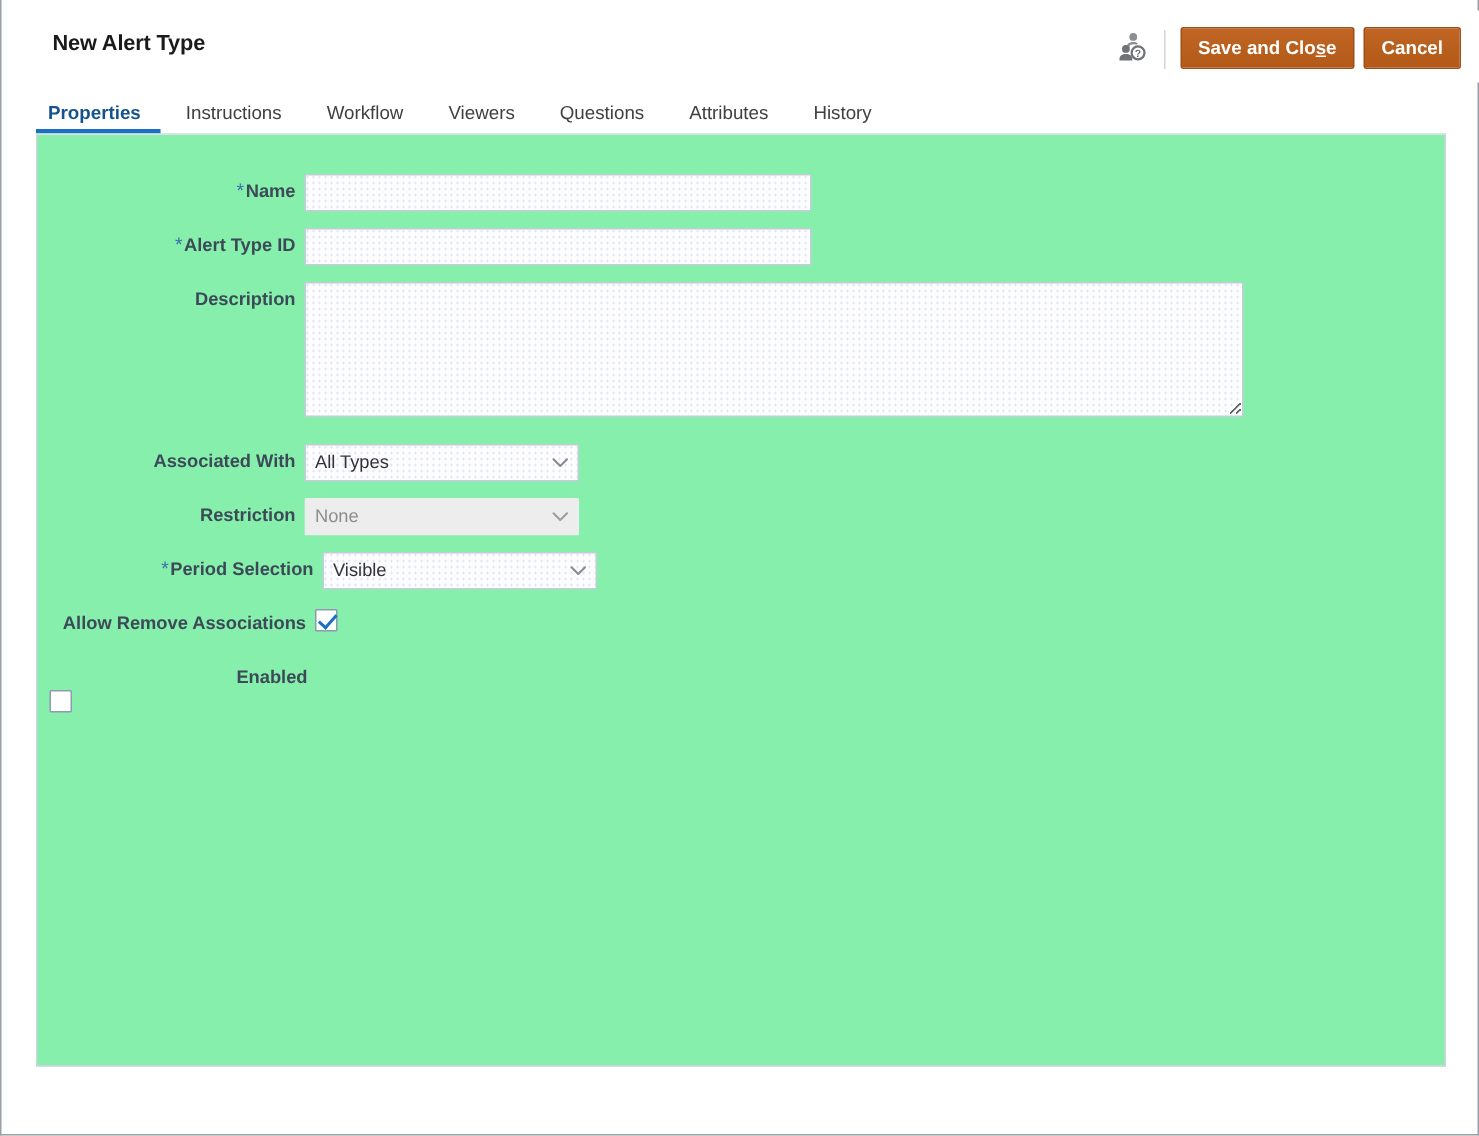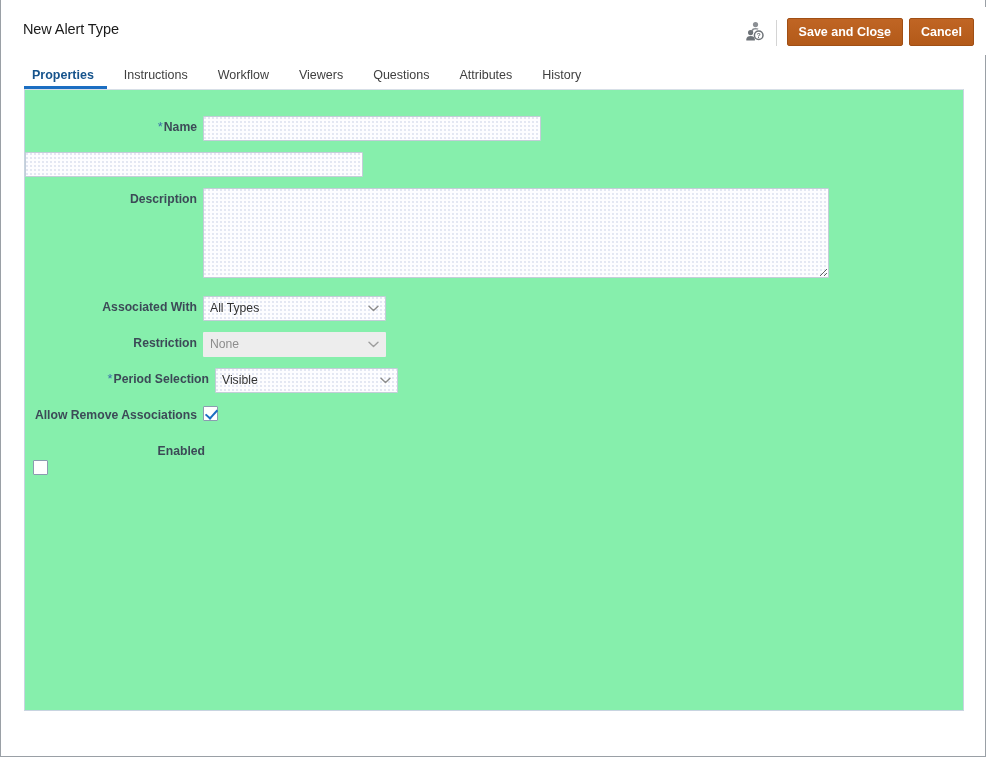--- a/index.html
+++ b/index.html
@@ -48,23 +48,23 @@
 
   
   .header {
     position: absolute;
     left: 10px; top: 7px;
     width: 975px; height: 48px;
     background: #ffffff;
   }
   .page-title {
     position: absolute;
-    left: 12px; top: 14px;
+    left: 24px; top: 14px;
     font-size: 14.5px;
-    font-weight: normal;
+    font-weight: bold;
     color: #1a1a1a;
     letter-spacing: -0.1px;
     white-space: nowrap;
   }
 
   .header-actions {
     position: absolute;
     right: 12px; top: 9px;
     display: flex;
     align-items: flex-end;
@@ -315,20 +315,23 @@
     <div class="form">
 
       <div class="row" style="left:0; top:26px;">
         <div class="label">
           <span class="req">*</span><span>Name</span>
         </div>
         <input class="input dotted" type="text" value="" style="">
       </div>
 
       <div class="row" style="left:0; top:62px;">
+        <div class="label">
+          <span class="req">*</span><span>Alert Type ID</span>
+        </div>
         <input class="input dotted" type="text" value="" style="">
       </div>
 
       <div class="row" style="left:0; top:98px;">
         <div class="label">Description</div>
         <textarea class="textarea dotted" style=""></textarea>
       </div>
 
       <div class="row" style="left:0; top:206px;">
         <div class="label">Associated With</div>
@@ -361,21 +364,21 @@
         <div class="select-wrap">
           <div class="select dotted">Visible</div>
           <div class="chev">
             <svg width="11" height="7" viewBox="0 0 11 7" aria-hidden="true">
               <path d="M1 1.2 L5.5 5.6 L10 1.2" fill="none" stroke="#8c8c8c" stroke-width="1.4" stroke-linecap="round" stroke-linejoin="round"></path>
             </svg>
           </div>
         </div>
       </div>
 
-      <div class="row" style="left:0; top:314px;">
+      <div class="row" style="left:7px; top:314px;">
         <div class="label">Allow Remove Associations</div>
         <div class="cb checked"></div>
       </div>
 
       <div class="row" style="left:8px; top:350px;flex-direction:column;">
         <div class="label">Enabled</div>
         <div class="cb"></div>
       </div>
 
     </div>

